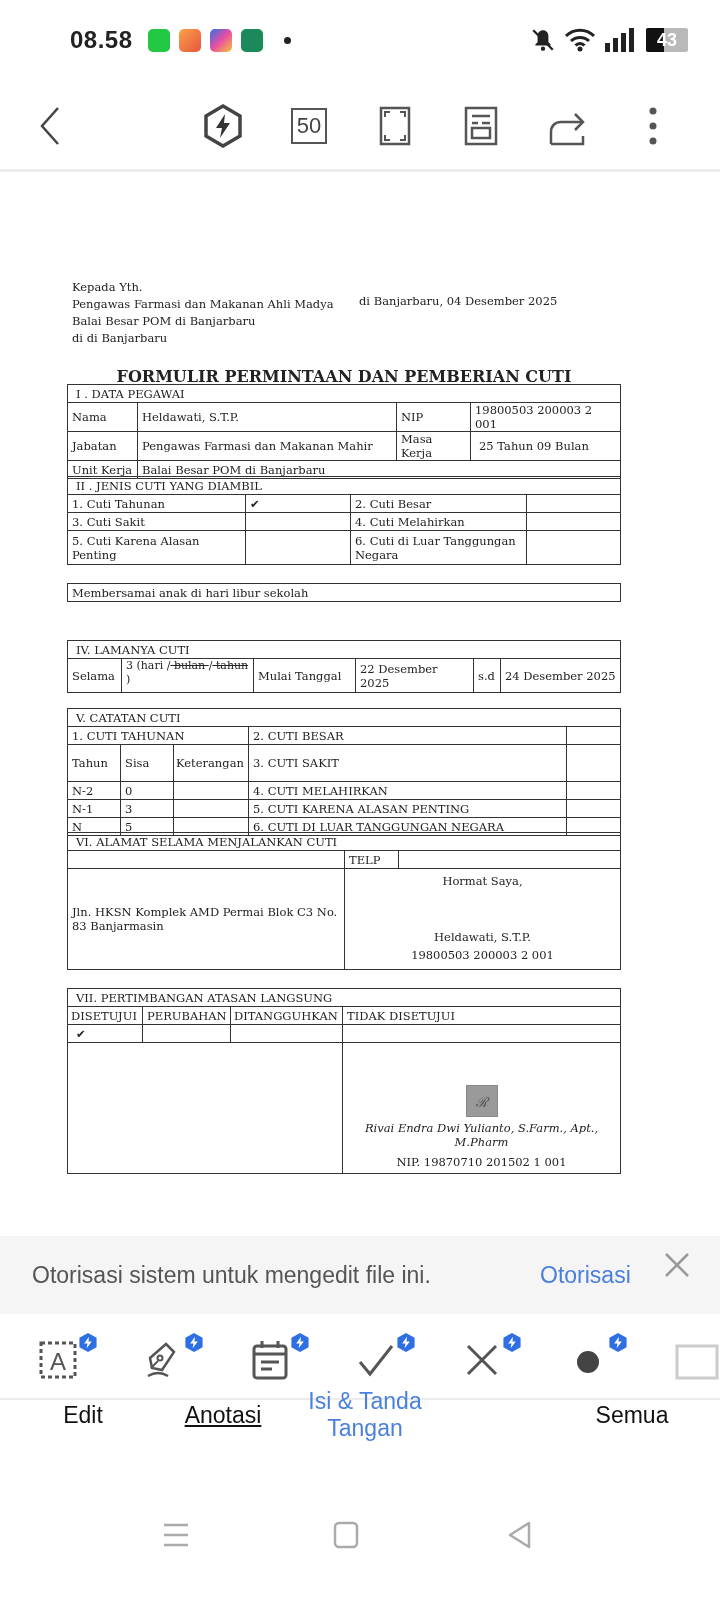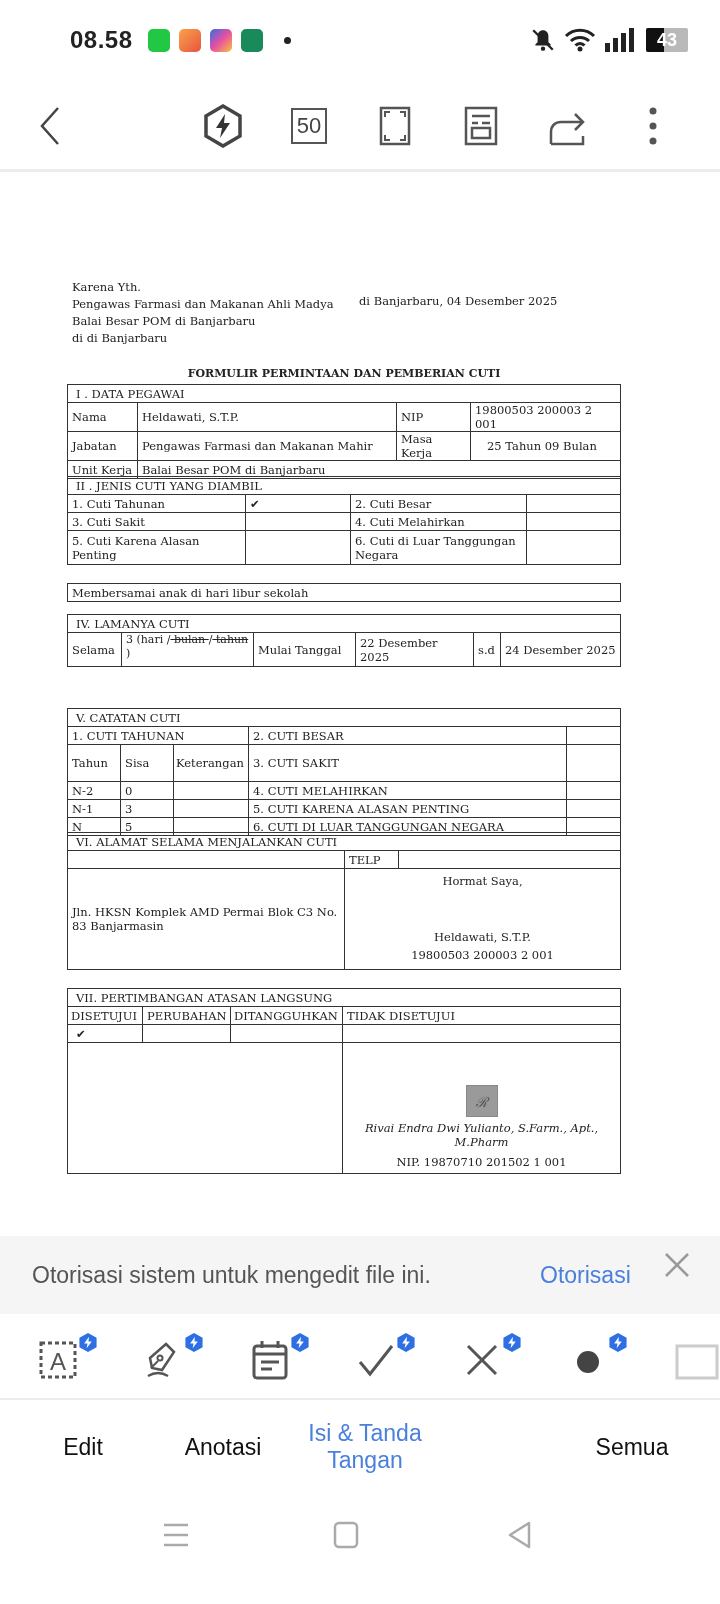--- a/index.html
+++ b/index.html
@@ -39,21 +39,21 @@
   .banner-link { position: absolute; left: 540px; top: 26px; font-size: 23px; color: #4a7fdc; cursor: pointer; }
   .banner-close { position: absolute; left: 662px; top: 14px; width: 32px; height: 32px; cursor: pointer; }
 
   
   .tools { position: absolute; top: 1314px; left: 0; width: 720px; height: 86px; border-bottom: 2px solid #ececec; }
   .tool { position: absolute; top: 20px; width: 54px; height: 50px; cursor: pointer; }
   .tool svg.main { position: absolute; left: 0; top: 6px; }
   .badge { position: absolute; top: -2px; right: -6px; width: 20px; height: 21px; }
 
   
-  .tabs { position: absolute; top: 1402px; left: 0; width: 648px; height: 90px; }
+  .tabs { position: absolute; top: 1370px; left: 0; width: 648px; height: 90px; }
   .tab { position: absolute; top: 0; height: 90px; display: flex; align-items: center; justify-content: center; text-align: center; font-size: 23px; color: #111; cursor: pointer; line-height: 27px; }
   .tab.active { color: #4a7fdc; }
 
   
   .navbar { position: absolute; top: 1492px; left: 0; width: 720px; height: 112px; }
   .nav-btn { position: absolute; top: 18px; width: 50px; height: 50px; display: flex; align-items: center; justify-content: center; cursor: pointer; }
 </style>
 </head>
 <body>
 
@@ -135,26 +135,26 @@
     <svg width="10" height="40" viewBox="0 0 10 40">
         <circle cx="5" cy="5" r="3.5" fill="#555"></circle>
         <circle cx="5" cy="20" r="3.5" fill="#555"></circle>
         <circle cx="5" cy="35" r="3.5" fill="#555"></circle>
       </svg>
   </div>
 </div>
 
 <div class="doc">
   <div class="abs" style="left:359px; top:87px;margin-top:31px;">di Banjarbaru, 04 Desember 2025</div>
-  <div class="letter-line" style="top:103px;">Karena Yth.</div>
+  <div class="letter-line" style="top:103px;">Kepada Yth.</div>
   <div class="letter-line" style="top:120px;">Pengawas Farmasi dan Makanan Ahli Madya</div>
   <div class="letter-line" style="top:137px;">Balai Besar POM di Banjarbaru</div>
   <div class="letter-line" style="top:154px;">di di Banjarbaru</div>
 
-  <div class="abs" style="left:67px; width:554px; top:191px; text-align:center; font-weight:bold; font-size:11px;">FORMULIR PERMINTAAN DAN PEMBERIAN CUTI</div>
+  <div class="abs" style="left:67px; width:554px; top:191px; text-align:center; font-weight:bold; font-size:16px;">FORMULIR PERMINTAAN DAN PEMBERIAN CUTI</div>
 
   <table class="form" style="top:208px;">
     <colgroup>
         <col style="width:70px">
         <col style="width:259px">
         <col style="width:74px">
         <col>
       </colgroup>
     <tbody>
         <tr>
@@ -163,21 +163,21 @@
     <tr>
       <td>Nama</td>
       <td>Heldawati, S.T.P.</td>
       <td>NIP</td>
       <td>19800503 200003 2 001</td>
     </tr>
     <tr>
       <td>Jabatan</td>
       <td>Pengawas Farmasi dan Makanan Mahir</td>
       <td>Masa Kerja</td>
-      <td style="padding-left:16px;">25 Tahun 09 Bulan</td>
+      <td style="padding-left:8px;">25 Tahun 09 Bulan</td>
     </tr>
     <tr>
       <td>Unit Kerja</td>
       <td colspan="3">Balai Besar POM di Banjarbaru</td>
     </tr>
   </tbody>
     </table>
 
   <table class="form" style="top:300px;">
     <colgroup>
@@ -212,21 +212,21 @@
     </table>
 
   <table class="form" style="top:407px;">
     <tbody>
     <tr>
           <td>Membersamai anak di hari libur sekolah</td>
         </tr>
   </tbody>
     </table>
 
-  <table class="form" style="top:438px;">
+  <table class="form" style="top:464px;">
     <colgroup>
         <col style="width:54px">
         <col style="width:132px">
         <col style="width:102px">
         <col style="width:118px">
         <col style="width:27px">
         <col>
       </colgroup>
     <tbody>
         <tr>
@@ -431,21 +431,21 @@
   </div>
   <div class="tool" style="left:674px;">
     <svg class="main" width="46" height="40" viewBox="0 0 46 40">
         <rect x="3" y="6" width="40" height="32" fill="none" stroke="#ccc" stroke-width="3"></rect>
       </svg>
   </div>
 </div>
 
 <div class="tabs">
   <div class="tab" style="left:18px; width:130px;">Edit</div>
-  <div class="tab" style="left:158px; width:130px;">Anotasi</div>
+  <div class="tab" style="left:158px; width:130px;text-decoration:underline;">Anotasi</div>
   <div class="tab active" style="left:298px; width:134px;">Isi &amp; Tanda Tangan</div>
   <div class="tab" style="left:567px; width:130px;">Semua</div>
 </div>
 
 <div class="navbar">
   <div class="nav-btn" style="left:151px;">
     <svg width="26" height="26" viewBox="0 0 26 26">
         <line x1="1" y1="3" x2="25" y2="3" stroke="#aaa" stroke-width="2.5"></line>
         <line x1="1" y1="13" x2="25" y2="13" stroke="#aaa" stroke-width="2.5"></line>
         <line x1="1" y1="23" x2="25" y2="23" stroke="#aaa" stroke-width="2.5"></line>

